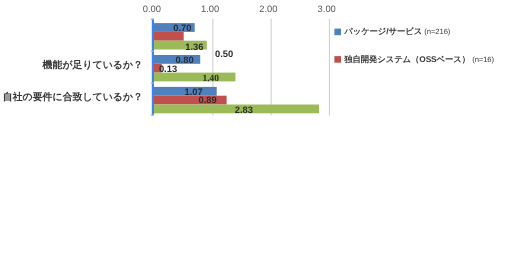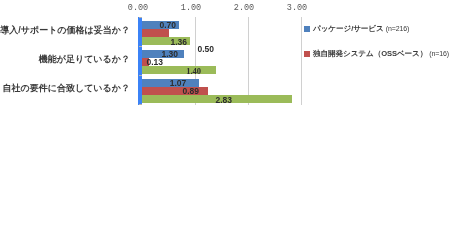--- a/index.html
+++ b/index.html
@@ -41,21 +41,21 @@
     white-space: nowrap;
   }
 
   
   .plot {
     position: absolute;
     left: 138px;
     top: 17px;
     width: 159px;
     height: 88px;
-    border-left: 4px solid #3b82f6;
+    border-left: 2px solid #3b82f6;
   }
   .gridline {
     position: absolute;
     top: 0;
     bottom: 0;
     width: 1px;
     background: #d0d0d0;
   }
   .tick-mark {
     position: absolute;
@@ -75,21 +75,20 @@
   }
   .x-label {
     position: absolute;
     top: 0;
     font-size: 8.5px;
     line-height: 11px;
     color: #5a5a5a;
     text-align: center;
     width: 30px;
     margin-left: -15px;
-    font-family: Liberation Mono, monospace;
   }
 
   
   .bar {
     position: absolute;
     height: 8px;
     left: 0;
   }
   .bar.s0 { background: #4f81bd; }
   .bar.s1 { background: #c0504d; }
@@ -147,21 +146,20 @@
 <div id="chart-root">
 
   <div class="x-labels">
     <div class="x-label" style="left:138px;">0.00</div>
     <div class="x-label" style="left:191px;">1.00</div>
     <div class="x-label" style="left:244px;">2.00</div>
     <div class="x-label" style="left:297px;">3.00</div>
   </div>
 
   <div class="cat-labels">
-    <div class="cat-label" style="top:8px;">導入/サポートの価格は妥当か？</div>
     <div class="cat-label" style="top:66px;">自社の要件に合致しているか？</div>
     <div class="cat-label" style="top:37px;">機能が足りているか？</div>
   </div>
 
   <div class="plot">
     <div class="gridline" style="left:53px;"></div>
     <div class="gridline" style="left:106px;"></div>
     <div class="gridline" style="left:159px;"></div>
 
     <div class="tick-mark" style="top:0px;"></div>
@@ -172,21 +170,21 @@
     <div class="bar s0" style="top:4px;width:37px;"></div>
     <div class="bar s1" style="top:12px;width:27px;"></div>
     <div class="bar s2" style="top:20px;width:48px;"></div>
     <div class="bar-value" style="top:4px;left:10px;width:24px;">0.70</div>
     <div class="bar-value" style="top:28px;left:0px;width:24px;padding-left:48px;">0.50</div>
     <div class="bar-value" style="top:21px;left:21px;width:24px;">1.36</div>
 
     <div class="bar s0" style="top:33px;width:42px;"></div>
     <div class="bar s1" style="top:41px;width:7px;"></div>
     <div class="bar s2" style="top:49px;width:74px;"></div>
-    <div class="bar-value" style="top:33px;left:12px;width:24px;">1.30</div>
+    <div class="bar-value" style="top:33px;left:12px;width:24px;">0.80</div>
     <div class="bar-value" style="top:41px;left:-3px;width:24px;">0.13</div>
     <div class="bar-value" style="top:50px;left:35px;width:24px;font-family:Liberation Serif, serif;">1.40</div>
 
     <div class="bar s0" style="top:62px;width:57px;"></div>
     <div class="bar s1" style="top:70px;width:66px;"></div>
     <div class="bar s2" style="top:78px;width:150px;"></div>
     <div class="bar-value" style="top:62px;left:24px;width:24px;text-align:center;">1.07</div>
     <div class="bar-value" style="top:70px;left:33px;width:24px;">0.89</div>
     <div class="bar-value" style="top:79px;left:66px;width:24px;">2.83</div>
   </div>

